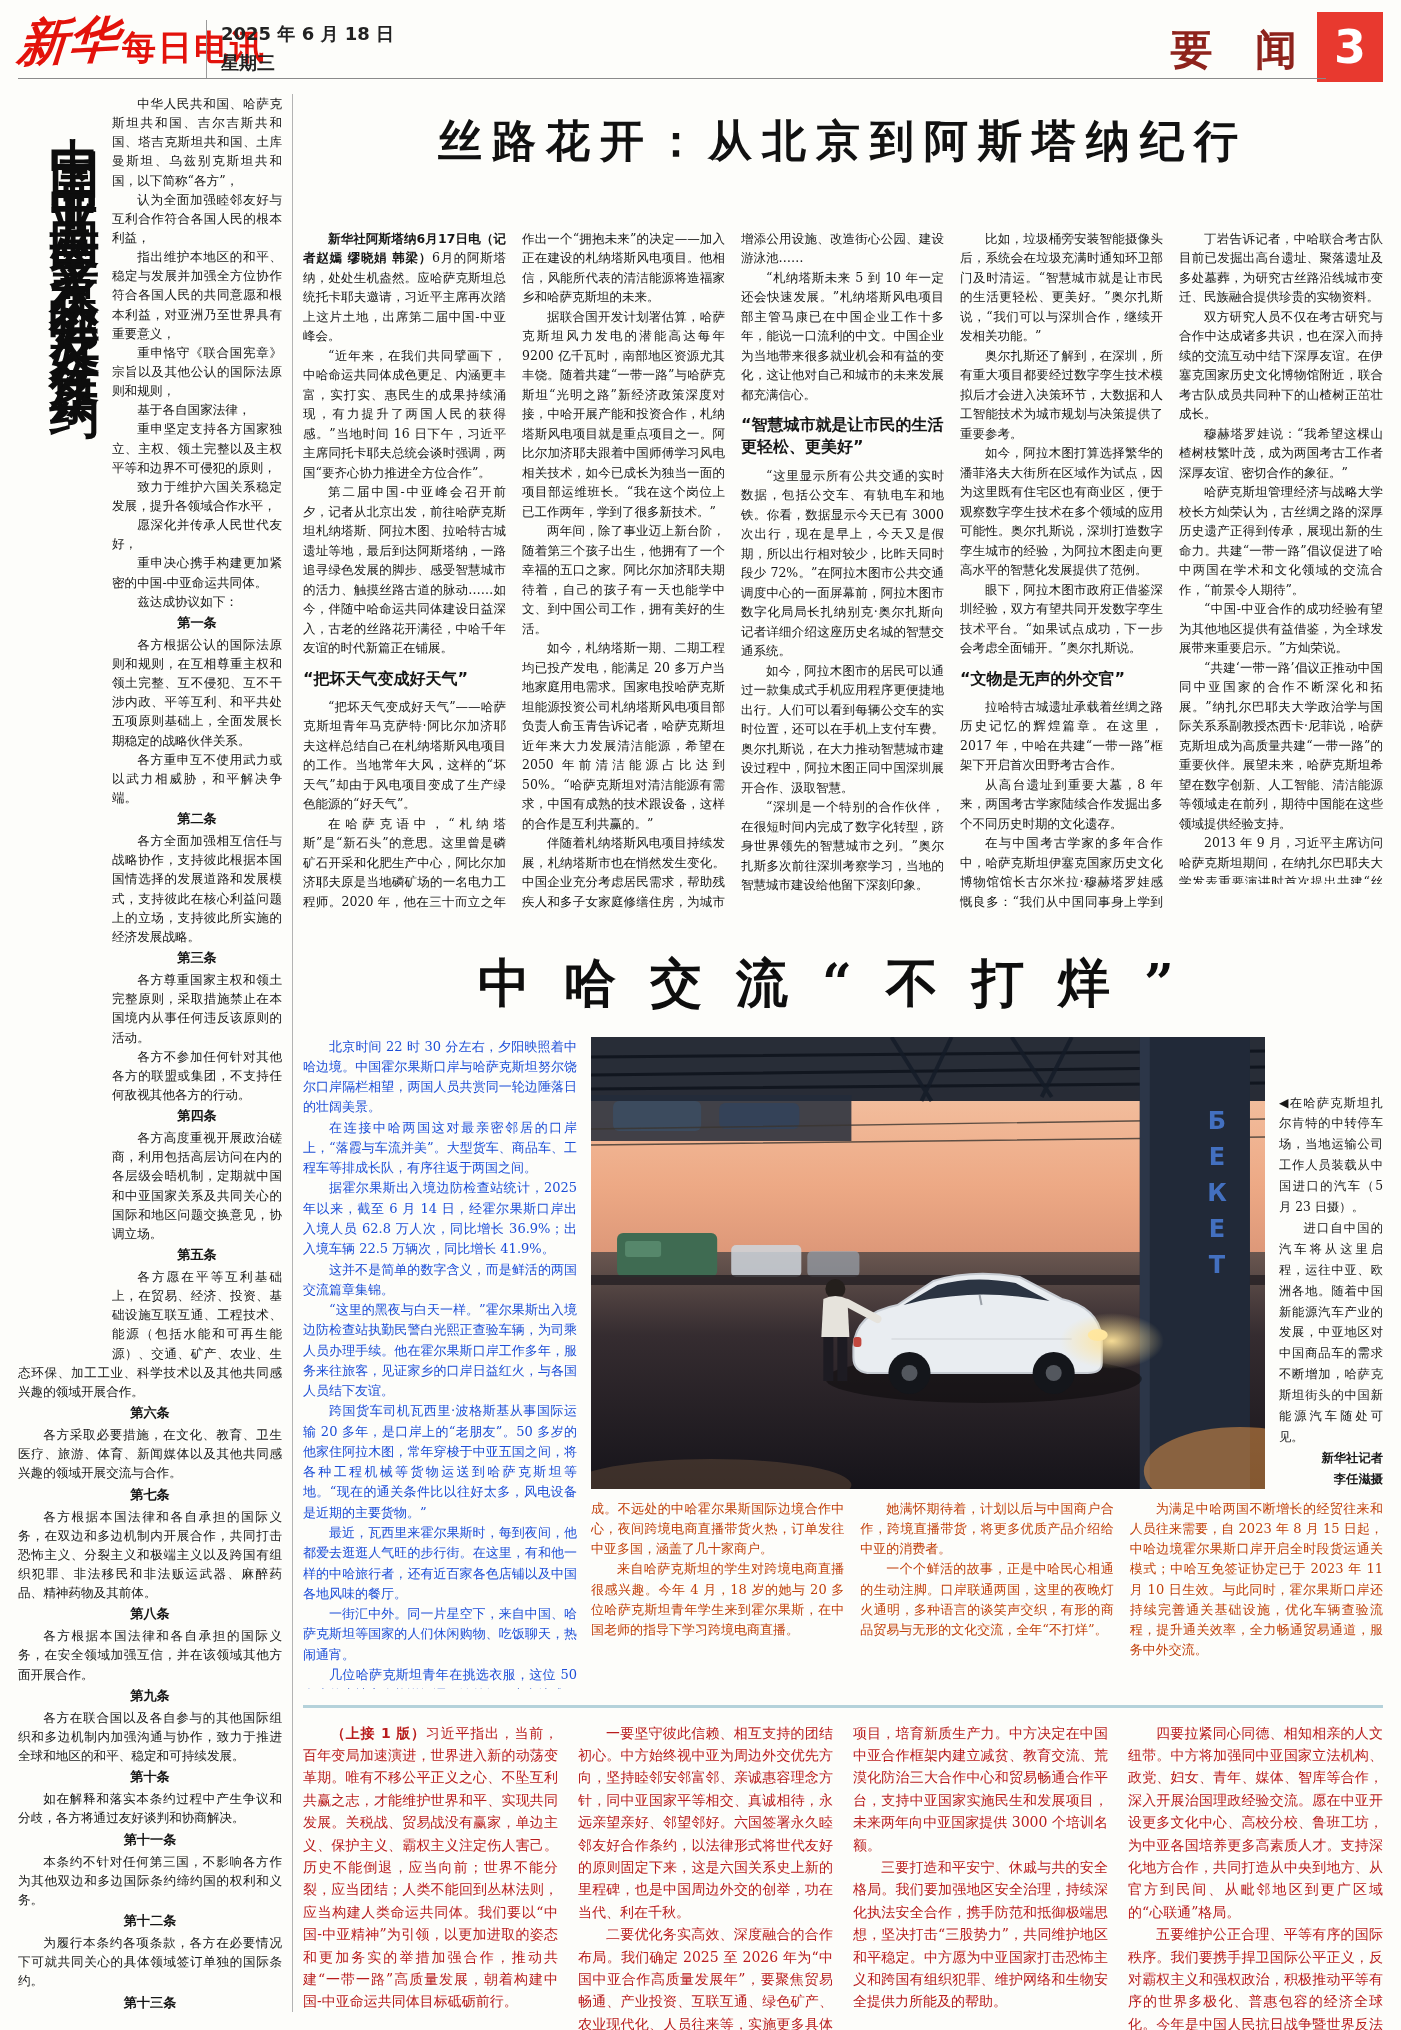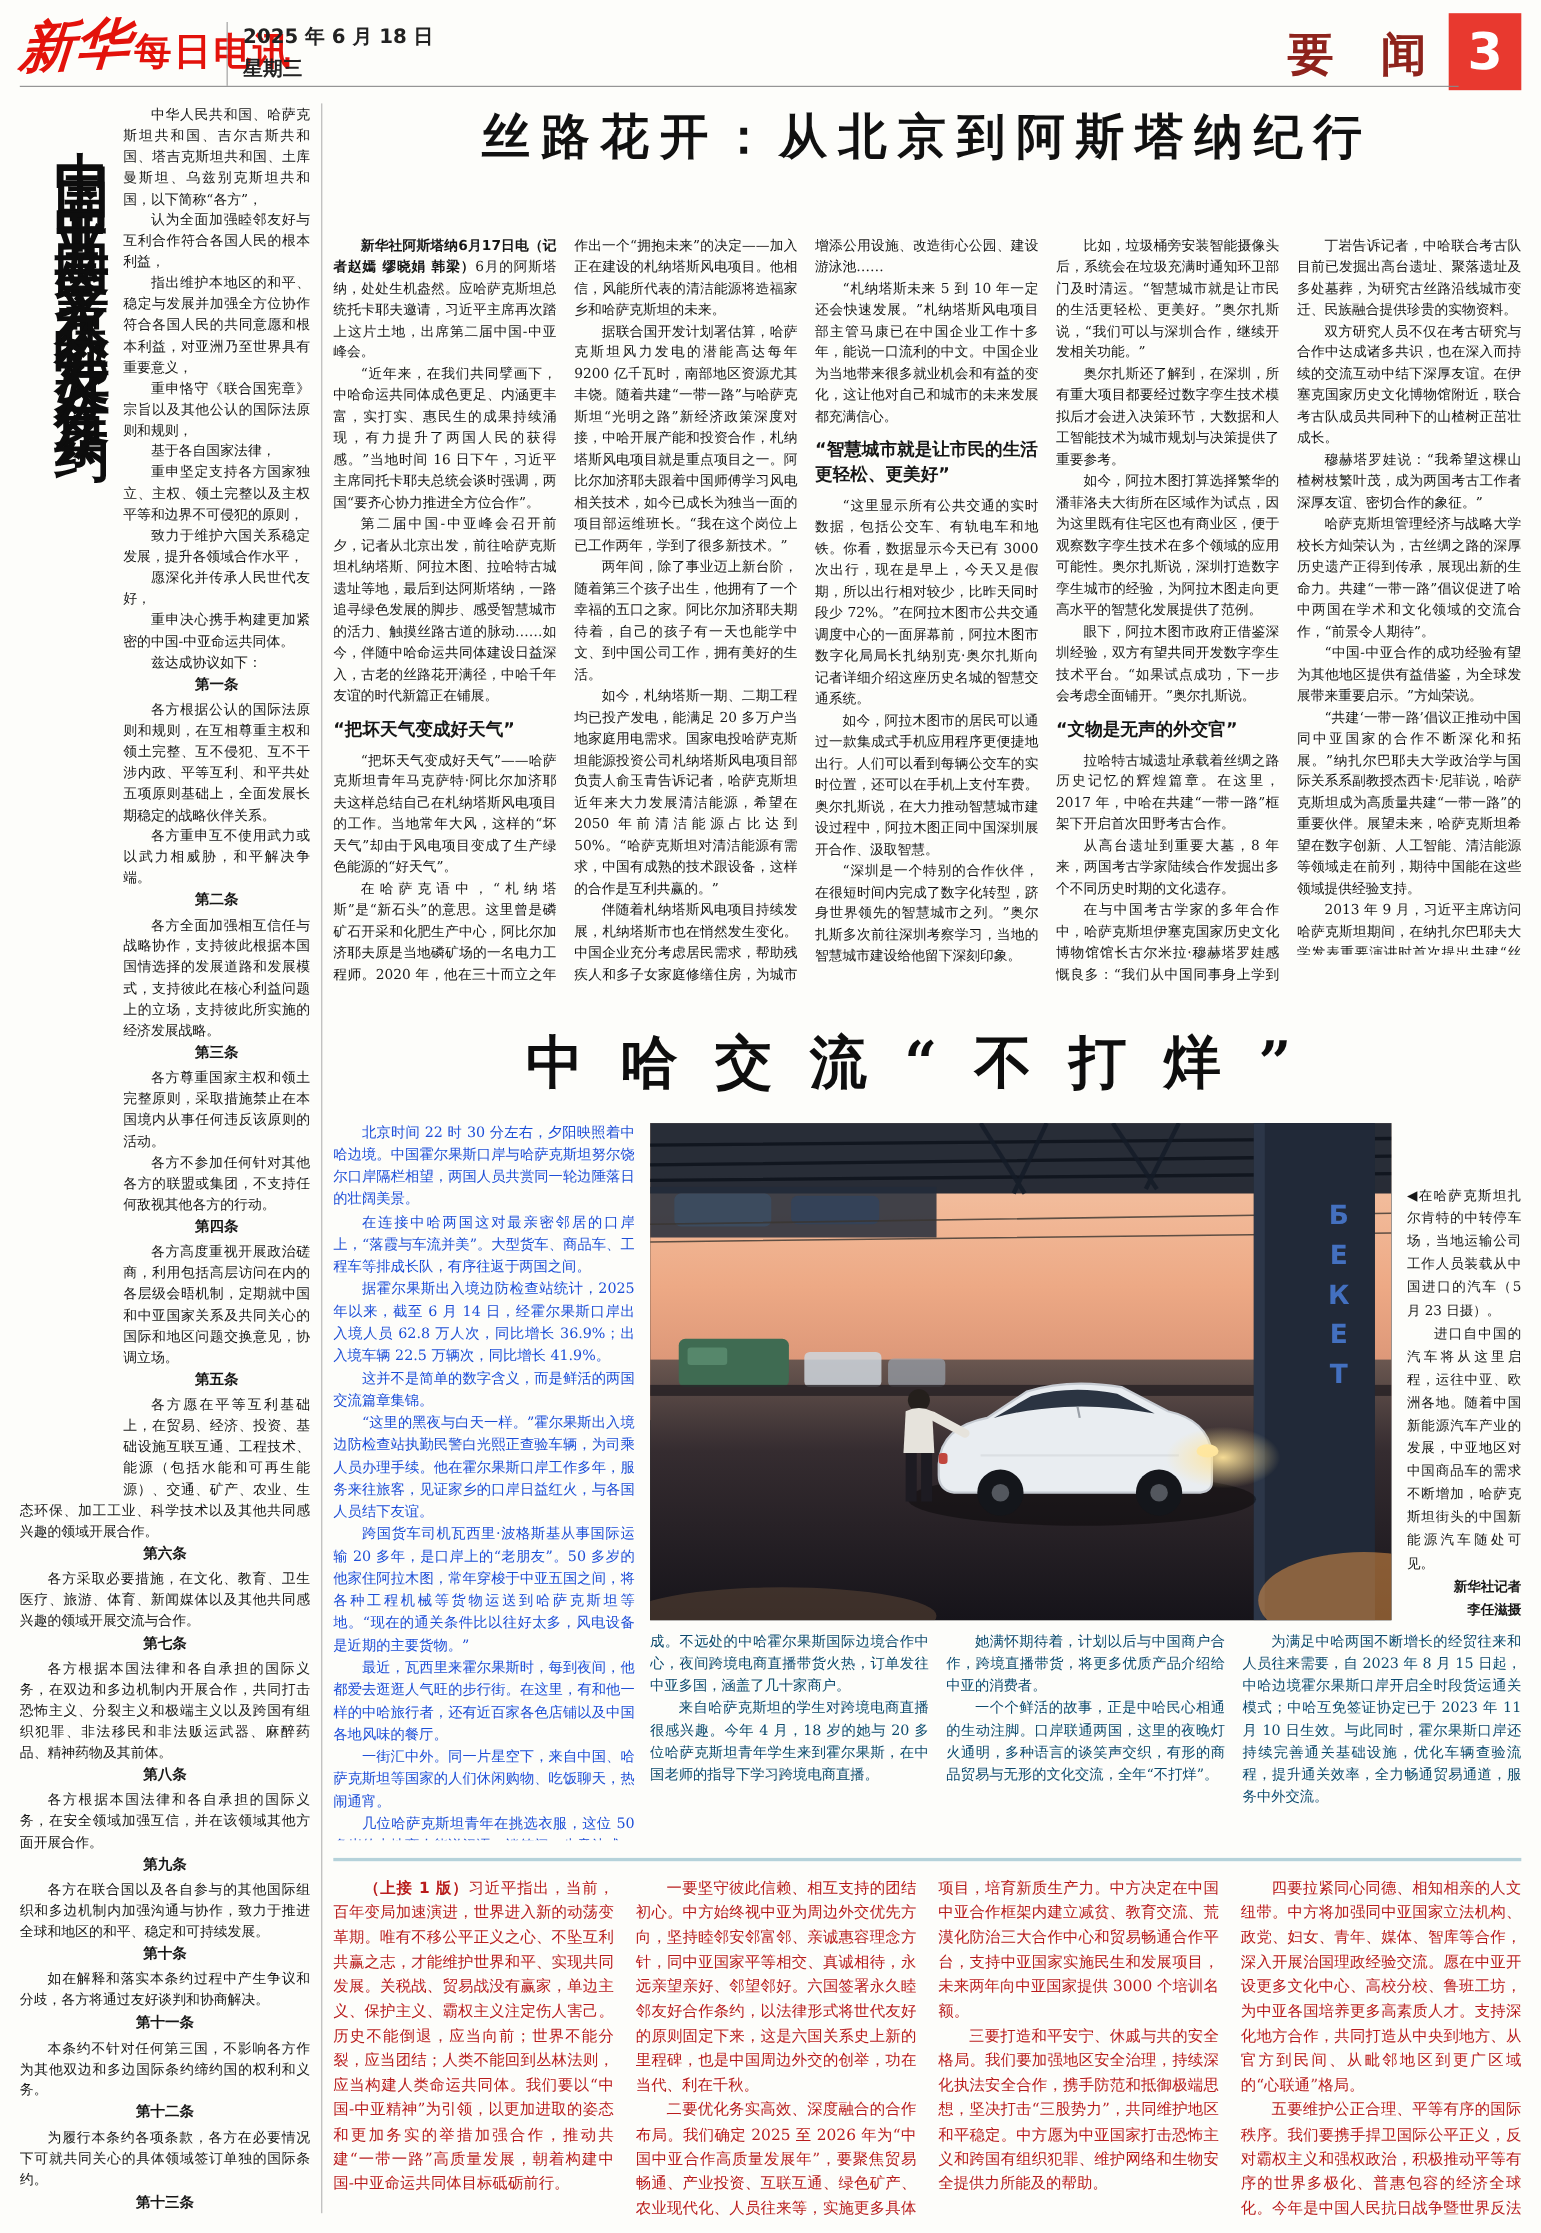--- a/index.html
+++ b/index.html
@@ -21,21 +21,21 @@
            font-family:"DejaVu Sans","Liberation Sans",sans-serif;}
 
   
   .treaty-col{position:absolute;left:18px;top:94px;width:264px;height:1918px;overflow:hidden;display:flow-root;}
   .v-title{float:left;writing-mode:vertical-rl;text-orientation:upright;font-weight:900;font-size:50px;
            line-height:1;letter-spacing:14px;width:82px;height:1248px;margin:4px 12px 10px 0;color:#0d0d0d;}
   .treaty-text{font-size:12.6px;line-height:1.52;text-align:justify;}
   .v-sep{position:absolute;left:292px;top:94px;width:1px;height:1918px;background:#b3b3b3;}
 
   
-  .right-region{position:absolute;left:303px;top:84px;width:1080px;height:1924px;}
+  .right-region{position:absolute;left:303px;top:100px;width:1080px;height:1924px;}
 
   .silk-headline{margin:0;padding:16px 0 20px;text-align:center;font-size:44px;font-weight:900;
                  letter-spacing:10px;color:#111;line-height:1.15;}
   .silk-body{display:flex;margin-top:42px;}
   .silk-cols{width:860px;height:702px;column-count:4;column-gap:16px;overflow:hidden;
              font-size:12.5px;line-height:1.56;text-align:justify;}
   .silk-right{flex:1;margin-left:16px;height:655px;overflow:hidden;font-size:12.5px;line-height:1.56;text-align:justify;}
   .silk-cols .f-h,.silk-right .f-h{text-align:left;font-size:16px;line-height:1.4;margin:10px 0 7px;
              font-family:"DejaVu Sans","Liberation Sans",sans-serif;font-weight:700;}
 
@@ -44,21 +44,21 @@
 
   .khx-grid{display:grid;grid-template-columns:274px 1fr 104px;grid-template-rows:452px auto;column-gap:14px;margin-top:6px;}
   .khx-left{grid-row:1/3;grid-column:1;height:652px;overflow:hidden;font-size:13px;line-height:1.56;text-align:justify;color:#1d4ed8;}
   .khx-photo{grid-row:1;grid-column:2;position:relative;width:100%;height:452px;overflow:hidden;background:#222;}
   .khx-photo svg{display:block;width:100%;height:100%;}
   .photo-sign{position:absolute;right:34px;top:70px;writing-mode:vertical-rl;text-orientation:upright;
               color:#4a7dd8;font-weight:700;font-size:24px;letter-spacing:8px;opacity:.85;
               font-family:"DejaVu Sans","Liberation Sans",sans-serif;}
   .khx-caption{grid-row:1;grid-column:3;font-size:12.3px;line-height:1.7;text-align:justify;padding-top:56px;}
   .khx-below{grid-row:2;grid-column:2/4;margin-top:10px;height:182px;overflow:hidden;column-count:3;column-gap:16px;
-             font-size:13px;line-height:1.56;text-align:justify;color:#0c4a6e;}
+             font-size:13px;line-height:1.56;text-align:justify;color:#c2410c;}
 
   .cont-section{margin-top:16px;border-top:3px solid #b5d2da;padding-top:14px;height:318px;overflow:hidden;
                 column-count:4;column-gap:20px;font-size:14px;line-height:1.6;text-align:justify;color:#b91c1c;}
 
   
   .f-p{margin:0;text-indent:2em;}
   .f-cont{margin:0;text-indent:0;}
   .f-lead{margin:0;text-indent:2em;}
   .f-lead b{font-family:"DejaVu Sans","Liberation Sans",sans-serif;}
   .f-h{margin:2px 0;text-align:center;font-size:13.2px;font-weight:700;}

